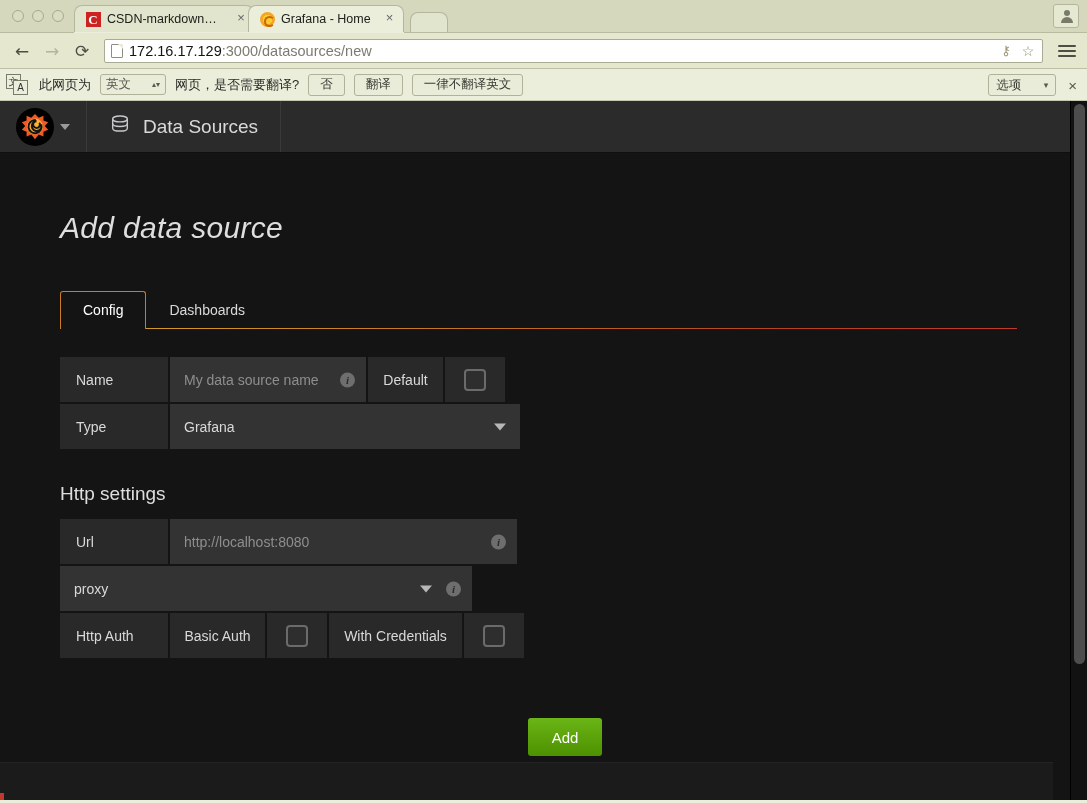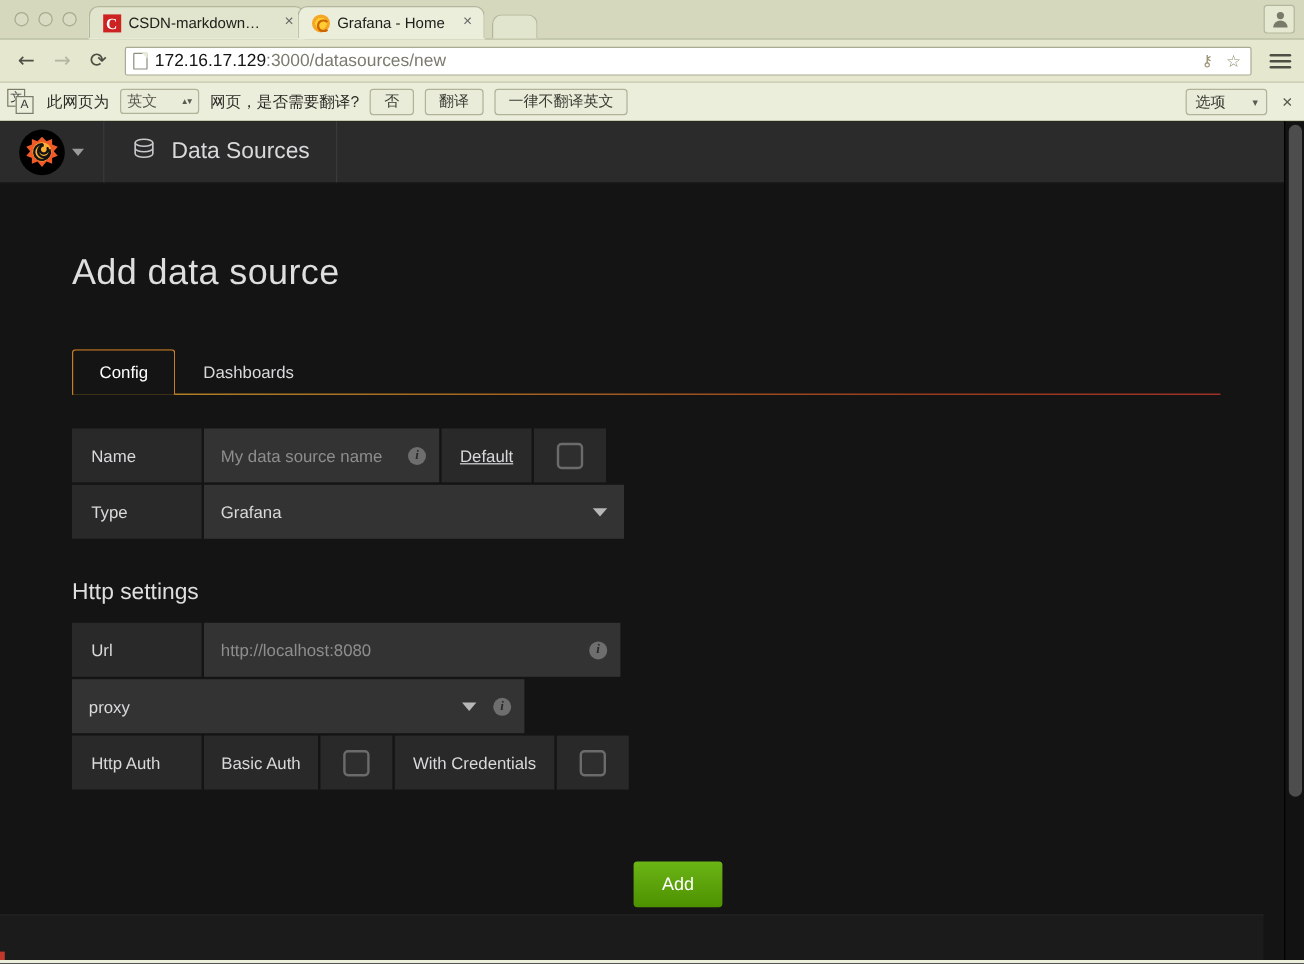--- a/index.html
+++ b/index.html
@@ -346,20 +346,21 @@
     font-size: 19px;
     cursor: pointer;
   }
   .db-icon { display: block; }
 
   .content {
     padding: 58px 0 0 60px;
   }
   .page-title {
     font-size: 30px;
+    font-style: italic;
     font-weight: 400;
     color: #dedede;
     letter-spacing: 0.3px;
     margin-bottom: 38px;
     font-family: "Liberation Sans", sans-serif;
   }
 
   
   .tabs-wrap {
     width: 957px;
@@ -677,21 +678,21 @@
           <div class="tabs-underline"></div>
         </div>
 
         <div class="form-section">
           <div class="frow">
             <div class="fcell flabel">Name</div>
             <div class="input-wrap" style="width:196px">
               <input class="finput" type="text" placeholder="My data source name" style="">
               <span class="info-ico">i</span>
             </div>
-            <div class="fcell" style="width:75px;flex:0 0 75px;justify-content:center;padding:0;text-decoration:underline;">Default</div>
+            <div class="fcell" style="width:75px;flex:0 0 75px;justify-content:center;padding:0;">Default</div>
             <div class="cb-cell">
               <span class="checkbox"></span>
             </div>
           </div>
 
           <div class="frow">
             <div class="fcell flabel">Type</div>
             <div class="fselect" style="width:350px">
               <span>Grafana</span>
               <span class="sel-caret"></span>
@@ -704,21 +705,21 @@
         <div class="form-section">
           <div class="frow">
             <div class="fcell flabel">Url</div>
             <div class="input-wrap" style="width:347px">
               <input class="finput" type="text" placeholder="http://localhost:8080" style="">
               <span class="info-ico">i</span>
             </div>
           </div>
 
           <div class="frow">
-            <div class="fselect" style="width:377px;padding-right:50px;">
+            <div class="fselect" style="width:412px;padding-right:50px;">
               <span>proxy</span>
               <span class="sel-caret" style="right:40px"></span>
               <span class="info-ico">i</span>
             </div>
           </div>
 
           <div class="frow">
             <div class="fcell flabel">Http Auth</div>
             <div class="fcell" style="width:95px;flex:0 0 95px;justify-content:center;padding:0;">Basic Auth</div>
             <div class="cb-cell">

